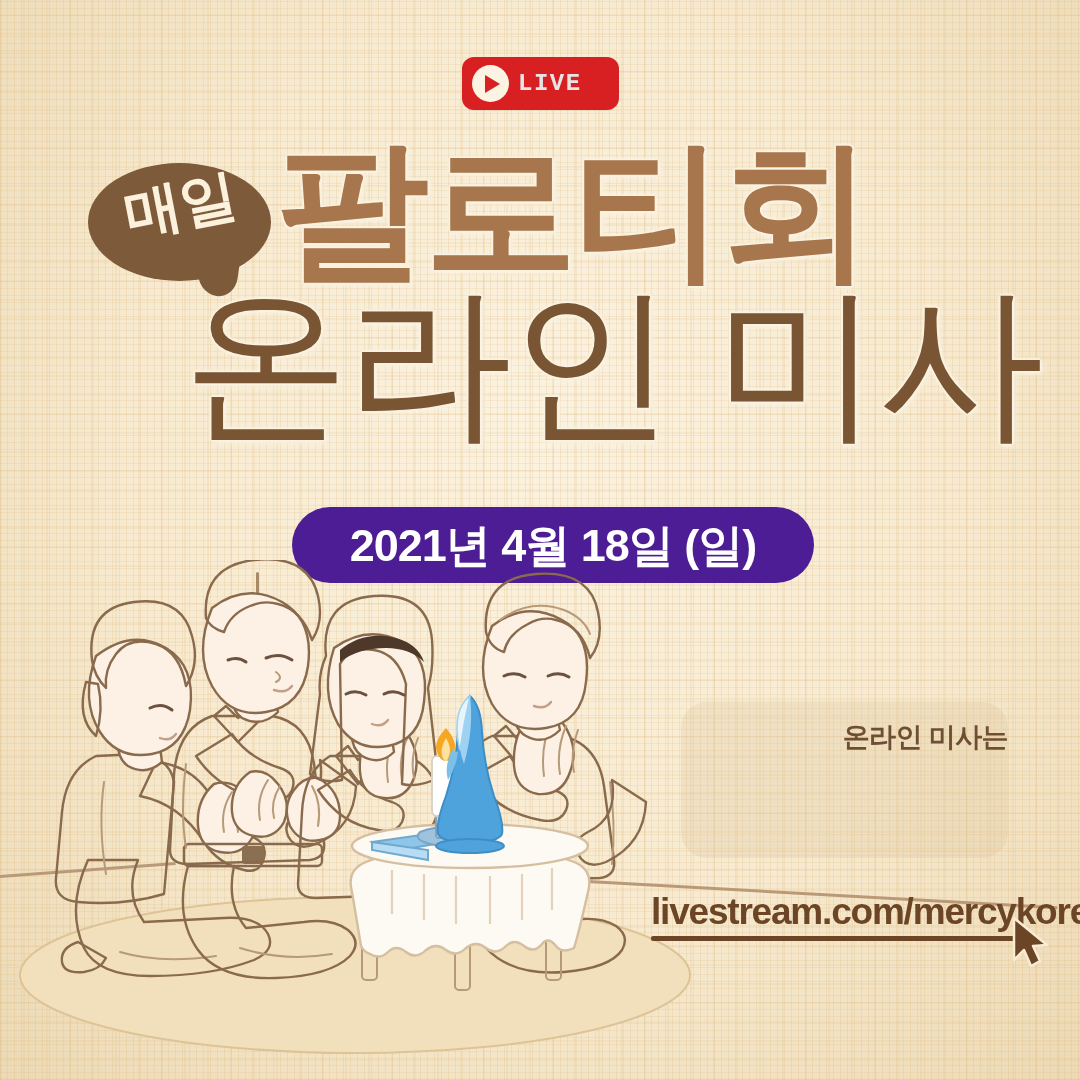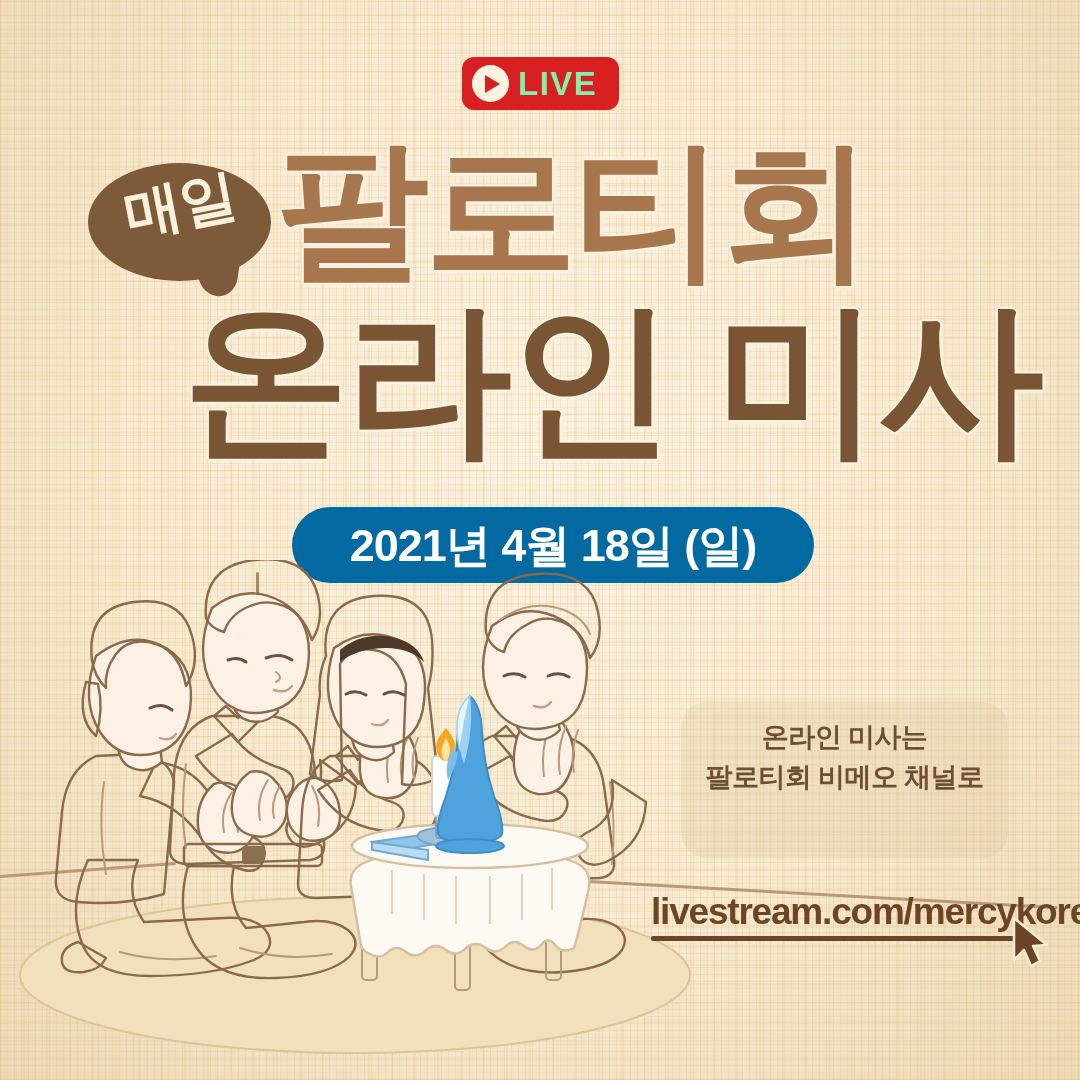--- a/index.html
+++ b/index.html
@@ -48,23 +48,23 @@
     flex:0 0 auto;
   }
   #live-play .tri{
     width:0;height:0;
     border-left:15px solid #d81f22;
     border-top:9px solid transparent;
     border-bottom:9px solid transparent;
     margin-left:4px;
   }
   #live-text{
-    color:#86efac; font-weight:bold; font-size:33px;
+    color:#e5e5e5; font-weight:bold; font-size:24px;
     letter-spacing:1.5px; line-height:1;
-    font-family:Liberation Sans, sans-serif;
+    font-family:Liberation Mono, monospace;
   }
 
   
   #bubble{
     position:absolute; left:88px; top:163px;
     width:183px; height:118px;
     background:#7d5a39;
     border-radius:50%;
   }
   #bubble-tail{
@@ -86,52 +86,52 @@
     position:absolute; left:268px; top:133px;
     font-size:152px; font-weight:bold;
     color:#a8764d; line-height:1;
     letter-spacing:-4px;
     text-shadow:
       0 0 2px #fbf3e2, 2px 0 2px #fbf3e2, -2px 0 2px #fbf3e2,
       0 2px 2px #fbf3e2, 0 -2px 2px #fbf3e2, 3px 3px 5px rgba(250,242,224,.9);
     margin-left: 9px;
   }
   #title-line2{
-    position:absolute; left:183px; top:296px;
-    font-size:166px; font-weight:bold;
+    position:absolute; left:183px; top:280px;
+    font-size:166px; font-weight:normal;
     color:#7a5533; line-height:1;
     letter-spacing:-3px;
     text-shadow:
       0 0 2px #fbf3e2, 2px 0 2px #fbf3e2, -2px 0 2px #fbf3e2,
       0 2px 2px #fbf3e2, 0 -2px 2px #fbf3e2, 3px 3px 6px rgba(250,242,224,.9);
   }
 
   
   #date-pill{
     position:absolute; left:292px; top:507px;
     width:522px; height:76px;
-    background:#0369a1;
+    background:#4c1d95;
     border-radius:38px;
     display:flex; align-items:center; justify-content:center;
   }
   #date-text{
     color:#ffffff; font-size:45px; font-weight:bold;
     letter-spacing:-1px; line-height:1;
   }
 
   
   #info-box{
     position:absolute; left:681px; top:702px;
     width:327px; height:156px;
     background:rgba(216,186,140,.22);
     border-radius:26px;
   }
   #info-text{
     position:absolute; left:681px; top:718px;
-    width:327px; text-align:center;
+    width:327px; text-align:right;
     color:#6e4f32; font-size:27px; font-weight:bold;
     line-height:1.48; letter-spacing:-.6px;
   }
   #info-text div:first-child{ font-weight:bold; }
 
   
   #url-text{
     position:absolute; left:651px; top:893px;
     color:#6b4526; font-size:37px; font-weight:bold;
     letter-spacing:-1.2px; line-height:1;
@@ -356,21 +356,20 @@
           <path d="M452 190 q-8 16 -4 30 q8 -12 10 -28z" fill="#7cbfe9"></path>
           <ellipse cx="470" cy="286" rx="34" ry="7" fill="#4fa3dd" stroke="#3e8ec4" stroke-width="2"></ellipse>
         </g>
       </g>
     </svg>
   </div>
 
   <div id="info-box"></div>
   <div id="info-text">
     <div>온라인 미사는</div>
-    <div>팔로티회 비메오 채널로</div>
   </div>
 
   <div id="url-text">livestream.com/mercykorea</div>
   <div id="url-underline"></div>
   <svg id="cursor-arrow" viewBox="0 0 44 52">
     <path d="M4 2 L4 44 L14 34 L21 50 L30 45 L23 30 L37 29 Z" fill="#6b4526" stroke="#f8ecd4" stroke-width="2.5" stroke-linejoin="round"></path>
   </svg>
 
 </div>
 

